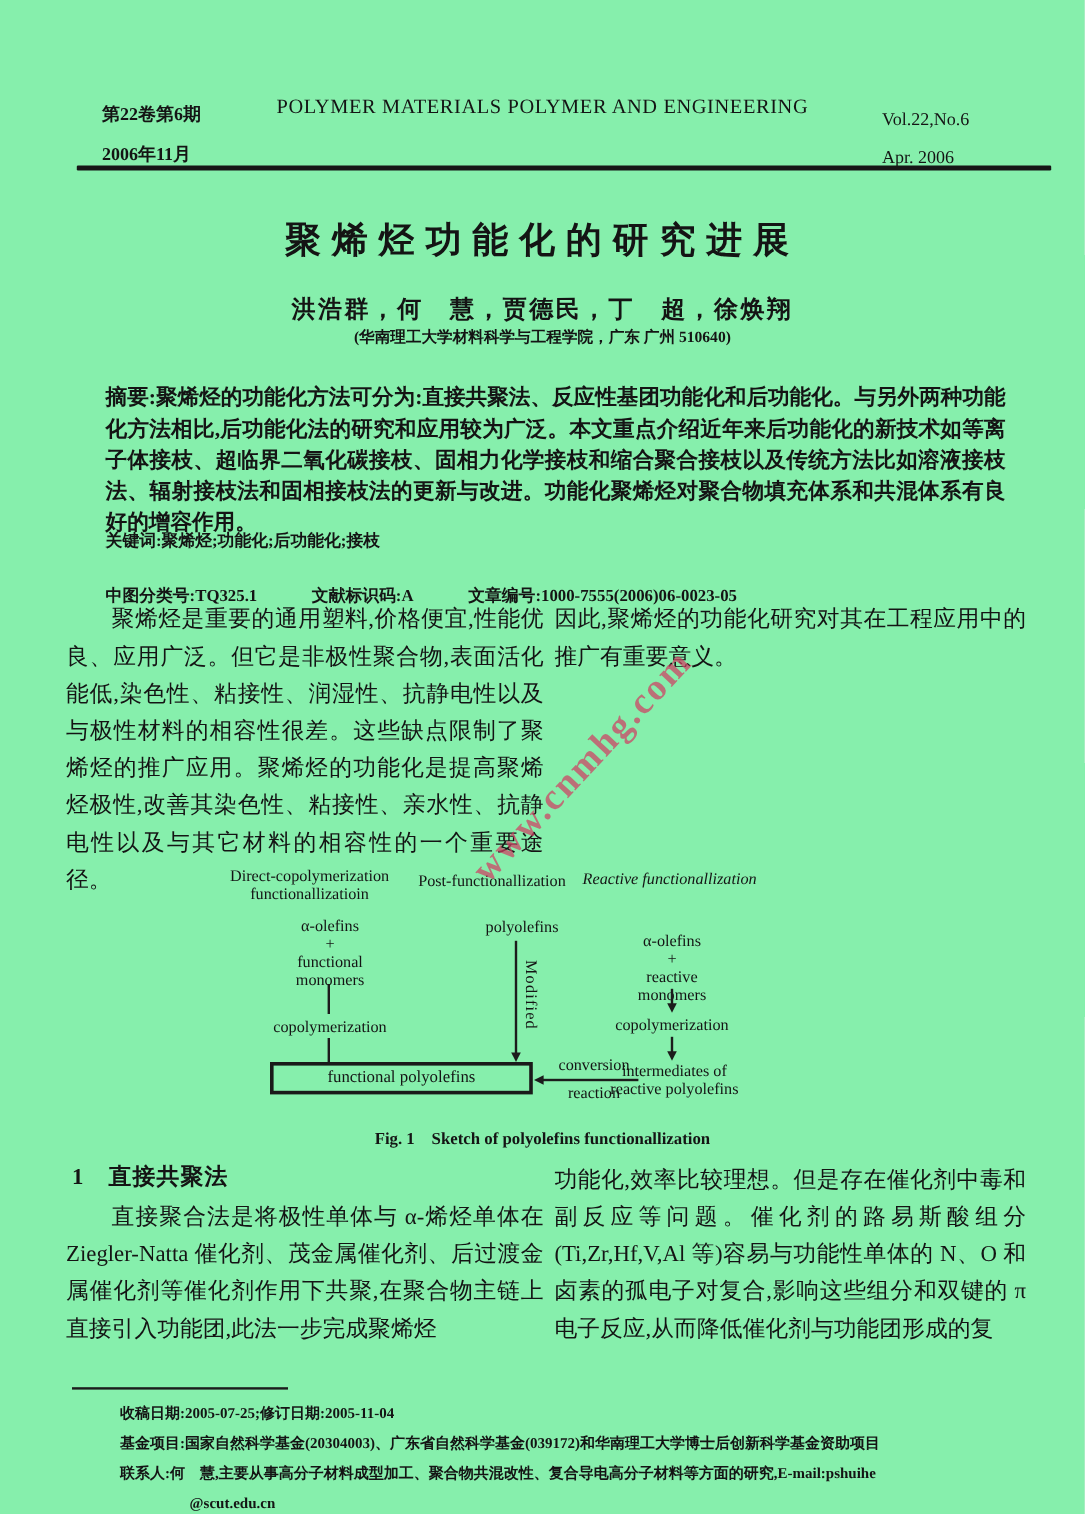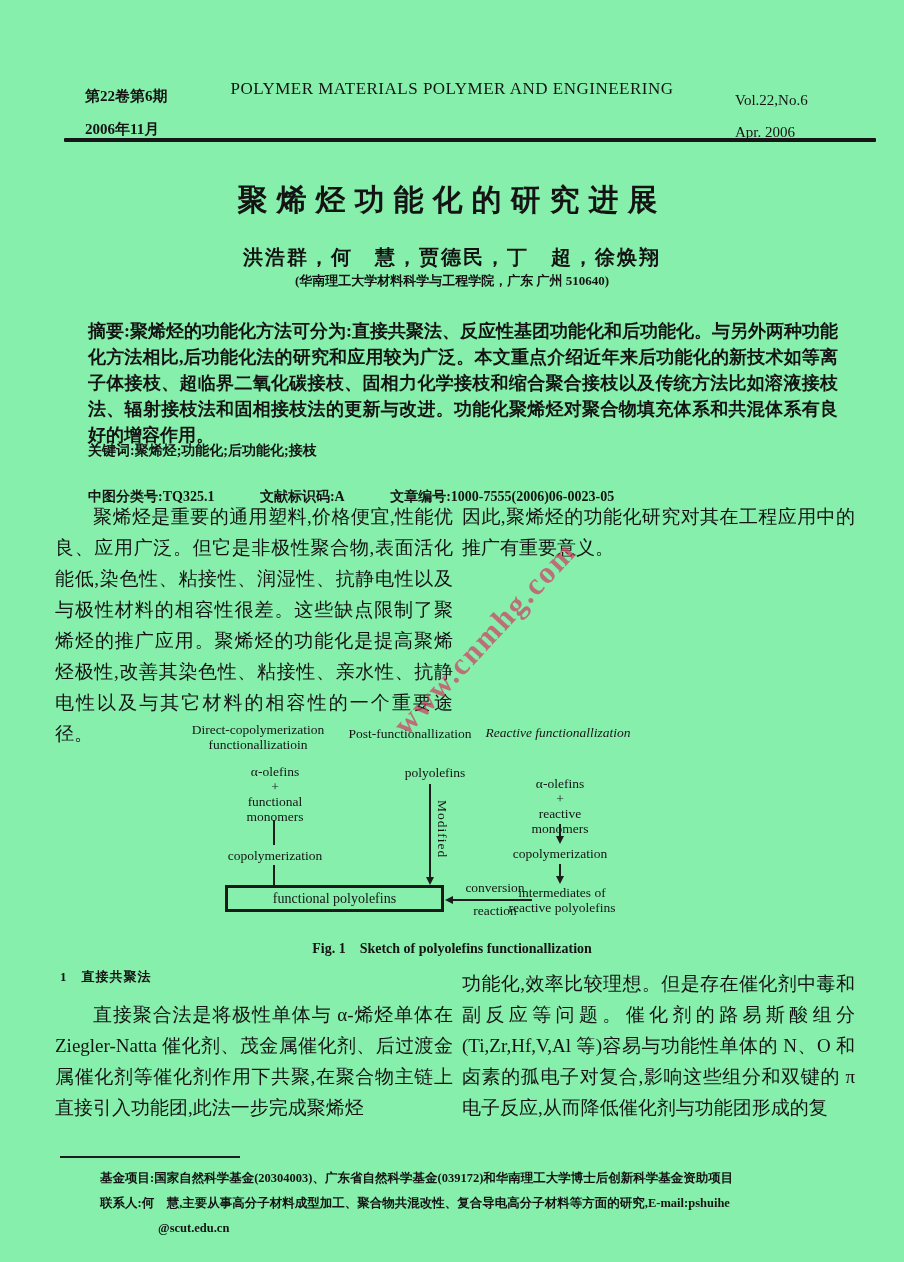--- a/index.html
+++ b/index.html
@@ -52,21 +52,21 @@
              border-top:8px solid #1c1c1c; }
   .ah-left { position:absolute; width:0; height:0;
              border-top:4.5px solid transparent; border-bottom:4.5px solid transparent;
              border-right:8px solid #1c1c1c; }
   .fig-box { position:absolute; left:70px; top:173px; width:219px; height:27px;
              border:3px solid #1a1a1a; text-align:center; line-height:21px; font-size:14px; }
   .modified { position:absolute; left:279px; top:88px; writing-mode:vertical-rl; letter-spacing:1px; }
   .fig-caption { left:0; right:0; top:940px; text-align:center; font-size:14px; font-weight:bold; }
 
   
-  .sec-heading { left:60px; top:968px; font-size:13px; font-weight:bold; letter-spacing:1px; }
+  .sec-heading { left:60px; top:968px; font-size:19px; font-weight:bold; letter-spacing:1px; }
   .col1-bot { left:55px;  top:999px; width:398px; }
   .col2-bot { left:462px; top:968px; width:393px; }
 
   
   .foot-rule { left:60px; top:1156px; width:180px; height:2px; background:#1c1c1c; }
   .footer { left:100px; top:1166px; width:772px; font-size:12.5px; font-weight:600; line-height:25px; }
   .footer .cont2 { padding-left:58px; }
 
   
   .watermark { left:295px; top:620px; width:380px; text-align:center;
@@ -162,20 +162,21 @@
   <div class="abs sec-heading">1　直接共聚法</div>
   <div class="abs bodytext col1-bot">
     <p class="indent">直接聚合法是将极性单体与 α-烯烃单体在 Ziegler-Natta 催化剂、茂金属催化剂、后过渡金属催化剂等催化剂作用下共聚,在聚合物主链上直接引入功能团,此法一步完成聚烯烃</p>
   </div>
   <div class="abs bodytext col2-bot">
     <p>功能化,效率比较理想。但是存在催化剂中毒和副反应等问题。催化剂的路易斯酸组分(Ti,Zr,Hf,V,Al 等)容易与功能性单体的 N、O 和卤素的孤电子对复合,影响这些组分和双键的 π 电子反应,从而降低催化剂与功能团形成的复</p>
   </div>
 
   <div class="abs foot-rule"></div>
   <div class="abs footer">
+    <div>收稿日期:2005-07-25;修订日期:2005-11-04</div>
     <div>基金项目:国家自然科学基金(20304003)、广东省自然科学基金(039172)和华南理工大学博士后创新科学基金资助项目</div>
     <div>联系人:何　慧,主要从事高分子材料成型加工、聚合物共混改性、复合导电高分子材料等方面的研究,E-mail:pshuihe</div>
     <div class="cont2">@scut.edu.cn</div>
   </div>
 
   <div class="abs watermark">www.cnmhg.com</div>
 
 </div>
 
 </body></html>

